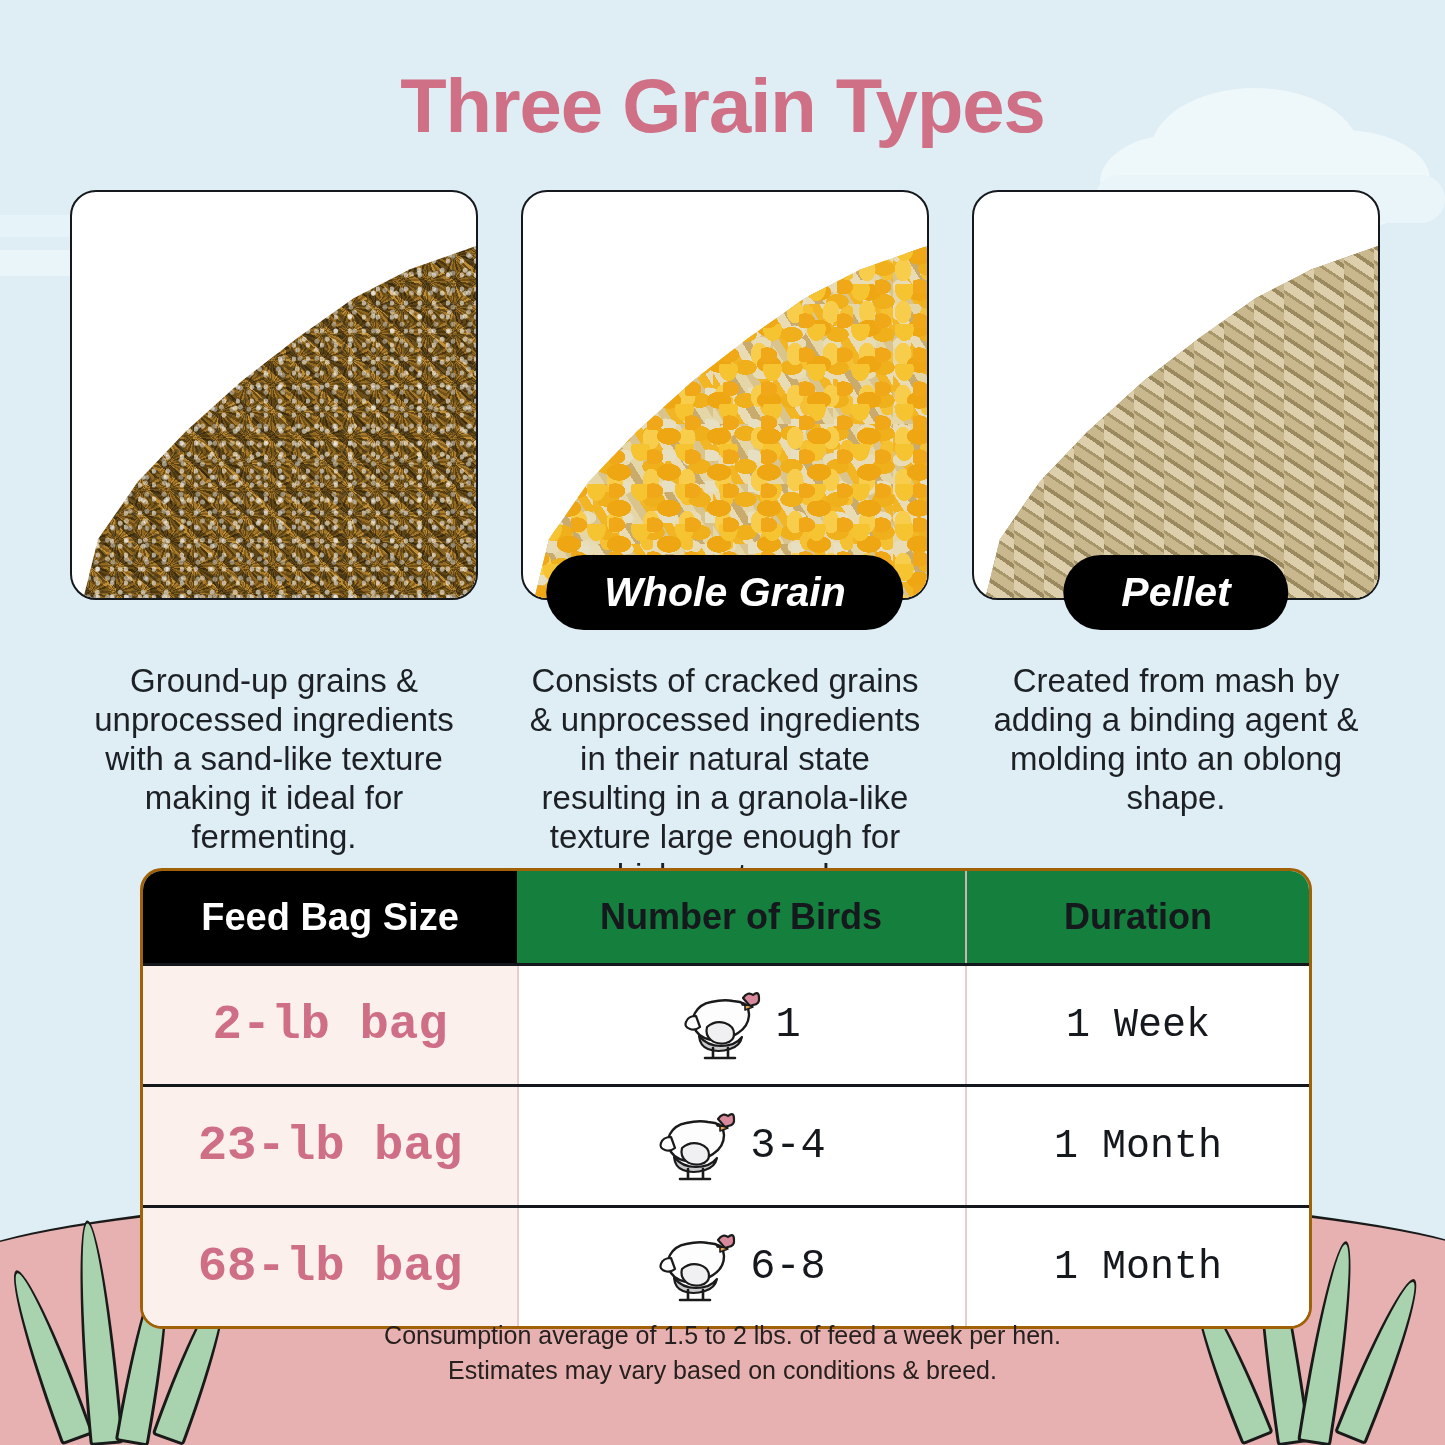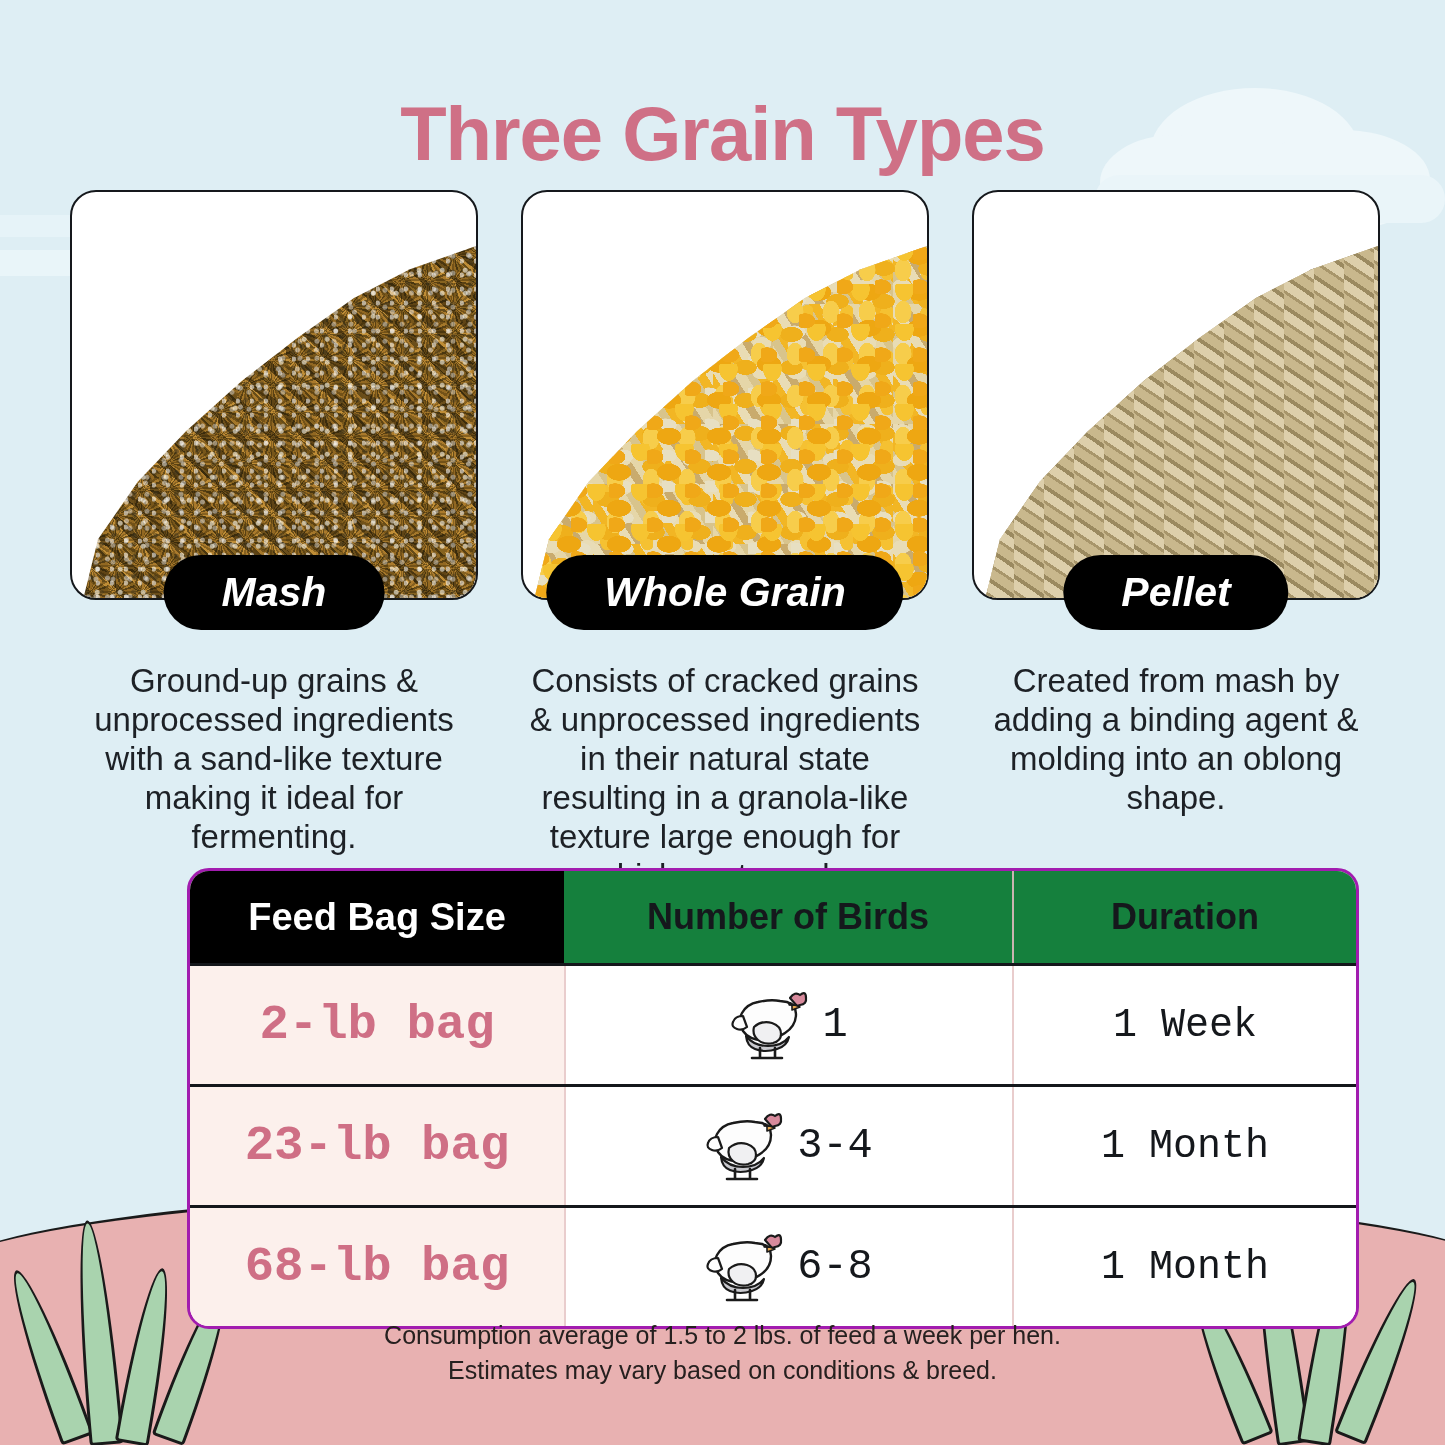--- a/index.html
+++ b/index.html
@@ -70,21 +70,20 @@
     position: absolute;
     top: 62px;
     left: 0;
     width: 1445px;
     text-align: center;
     font-size: 76px;
     font-weight: 700;
     letter-spacing: -1px;
     color: #cf7086;
     z-index: 5;
-    margin-top: 28px;
   }
 
   
   .cards {
     position: absolute;
     top: 190px;
     left: 70px;
     width: 1310px;
     display: flex;
     justify-content: space-between;
@@ -178,26 +177,25 @@
     line-height: 1.18;
     color: #1d2126;
   }
 
   
   .table {
     position: absolute;
     left: 140px;
     top: 868px;
     width: 1172px;
-    border: 3px solid #a21caf;
+    border: 3px solid #a16207;
     border-radius: 22px;
     overflow: hidden;
     background: #ffffff;
     z-index: 6;
-    margin-left: 47px;
   }
   .trow { display: flex; }
   .trow + .trow { border-top: 3px solid #14171b; font-family: Liberation Mono, monospace; }
 
   .c1 { width: 374px; display: flex; align-items: center; justify-content: center; }
   .c2 { width: 450px; display: flex; align-items: center; justify-content: center;
         border-left: 2px solid #e9cdcd; border-right: 2px solid #e9cdcd; }
   .c3 { flex: 1; display: flex; align-items: center; justify-content: center; }
 
   .head .c1 { background: #000000; color: #ffffff; font-weight: 700; font-size: 38px; height: 92px; }
@@ -256,21 +254,20 @@
 
 <div class="title">Three Grain Types</div>
 
 <div class="cards">
 
   <div class="card-col">
     <div class="photo-wrap">
       <div class="photo">
         <div class="pile pile-mash"></div>
       </div>
-      <div class="badge">Mash</div>
     </div>
     <div class="desc">Ground-up grains &amp; unprocessed ingredients with a sand-like texture making it ideal for fermenting.</div>
   </div>
 
   <div class="card-col">
     <div class="photo-wrap">
       <div class="photo">
         <div class="pile pile-whole"></div>
       </div>
       <div class="badge">Whole Grain</div>

